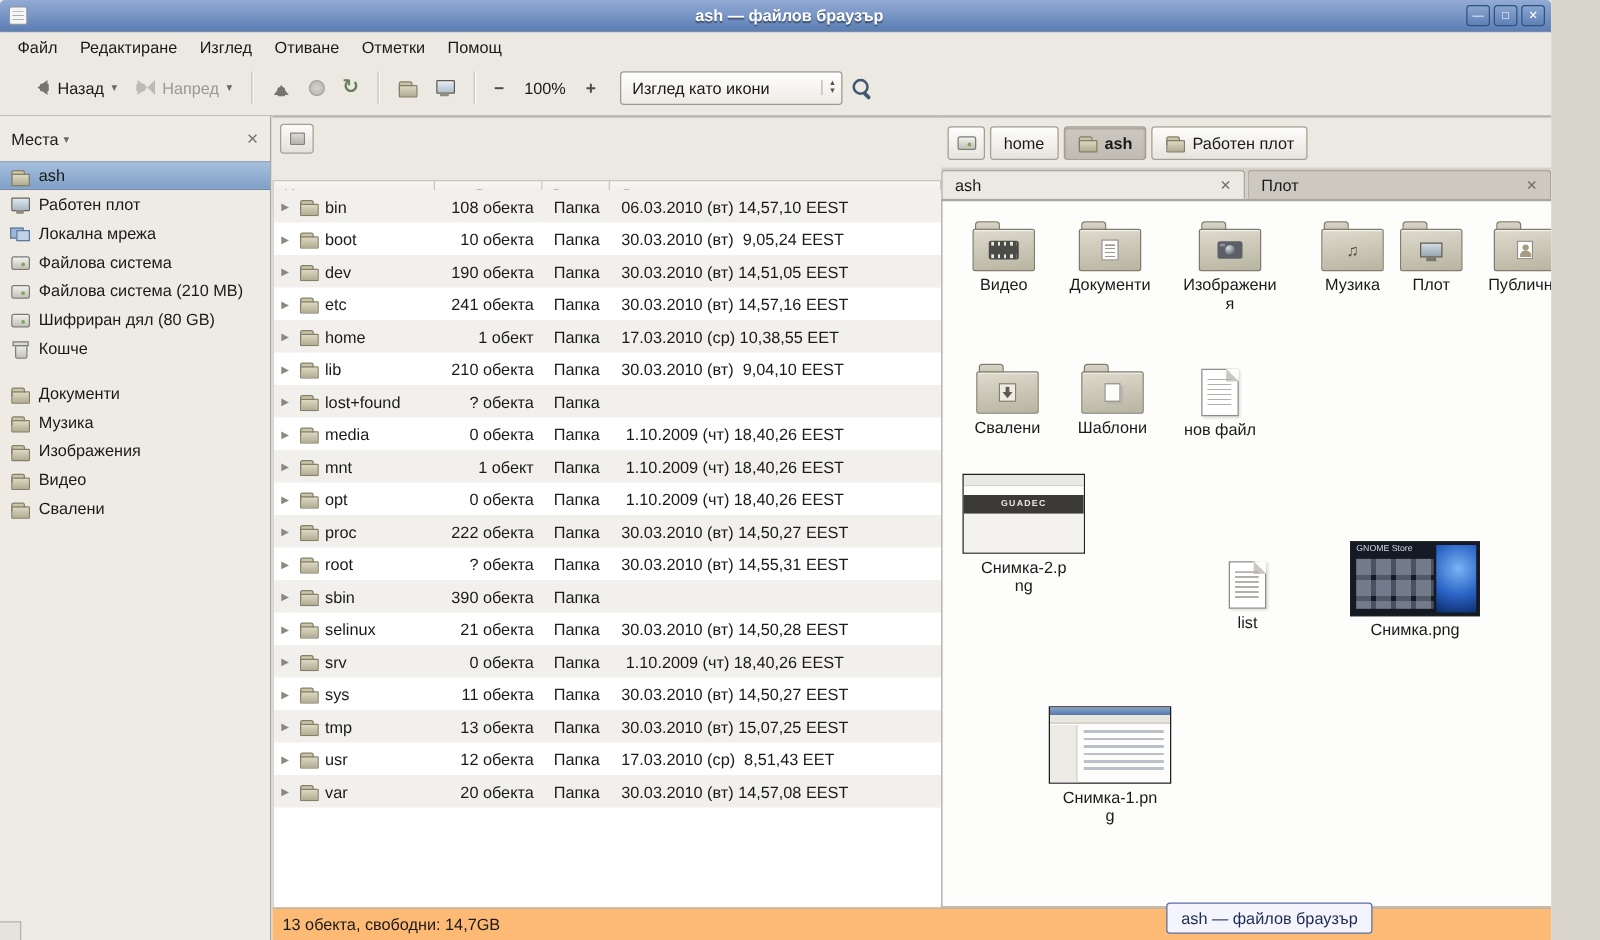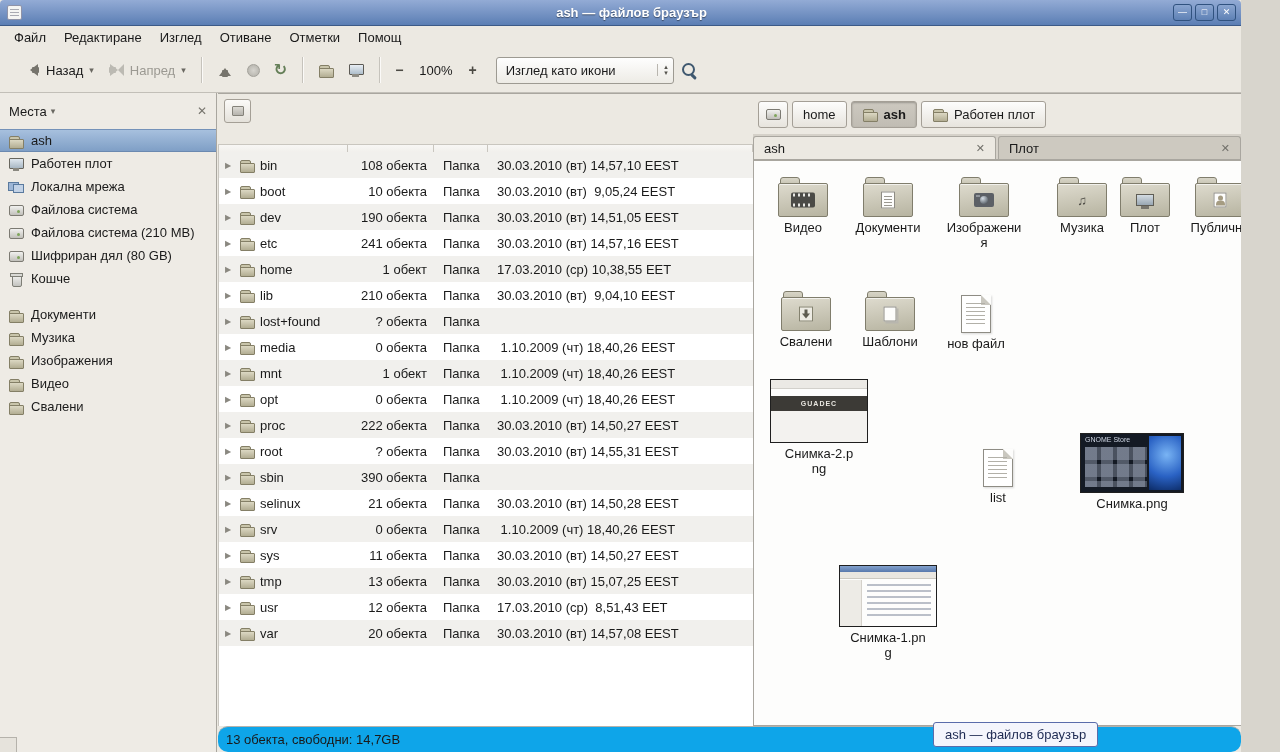--- a/index.html
+++ b/index.html
@@ -145,21 +145,21 @@
   .td-text{position:absolute;left:4px;top:2px;font-size:7px;color:#cfd6e4;}
   .td-grid{position:absolute;left:4px;top:13px;width:62px;bottom:5px;background-image:repeating-linear-gradient(90deg,rgba(175,185,205,.4) 0 12px,transparent 12px 16px),repeating-linear-gradient(rgba(175,185,205,.35) 0 13px,transparent 13px 17px);}
   .td-right{position:absolute;right:2px;top:2px;bottom:2px;width:32px;background:radial-gradient(circle at 55% 35%,#79b4f4,#2a62c4 55%,#0c2b66);}
   .t-win{width:98px;height:62px;background:#fdfdfc;}
   .twt{height:6px;background:linear-gradient(#83a2cd,#5878ac);}
   .twtb{height:7px;background:#e9e6e0;border-bottom:1px solid #cbc8c1;}
   .tws{position:absolute;left:0;top:14px;bottom:0;width:22px;background:#edebe6;border-right:1px solid #d4d1ca;}
   .twr{position:absolute;left:27px;right:5px;top:18px;height:32px;background:repeating-linear-gradient(rgba(120,130,150,.5) 0 2px,transparent 2px 6px);}
 
   
-  .statusbar{position:absolute;left:218px;right:0;bottom:0;height:26px;background:#0ea5e9;border-top:1px solid #b5b2ab;display:flex;align-items:center;padding-left:8px;border-radius:10px;}
+  .statusbar{position:absolute;left:218px;right:0;bottom:0;height:26px;background:#fdba74;border-top:1px solid #b5b2ab;display:flex;align-items:center;padding-left:8px;}
   .grip{position:absolute;left:0;bottom:0;width:17px;height:15px;background:#e6e3dc;border-top:1px solid #b5b2ab;border-right:1px solid #b5b2ab;}
   .tasktip{position:absolute;left:933px;top:722px;height:25px;padding:0 11px;background:#f4f5fc;border:1px solid #5a6cab;border-radius:3px;color:#1e2a52;display:flex;align-items:center;z-index:6;}
 </style>
 </head>
 <body>
 
 <div class="window">
 
   <div class="titlebar">
     <span class="win-icon"></span>
@@ -310,21 +310,21 @@
     </div>
     <div class="tree-rows">
         <div class="tree-row alt">
           <div class="c-name">
             <span class="expander">▶</span>
             <span class="i16 i-folder"></span>
             <span class="nm">bin</span>
           </div>
           <div class="c-size">108 обекта</div>
           <div class="c-type">Папка</div>
-          <div class="c-date">30.03.2010 (вт) 14,57,10 EEST</div>
+          <div class="c-date">06.03.2010 (вт) 14,57,10 EEST</div>
         </div>
         <div class="tree-row">
           <div class="c-name">
             <span class="expander">▶</span>
             <span class="i16 i-folder"></span>
             <span class="nm">boot</span>
           </div>
           <div class="c-size">10 обекта</div>
           <div class="c-type">Папка</div>
           <div class="c-date">30.03.2010 (вт)  9,05,24 EEST</div>

